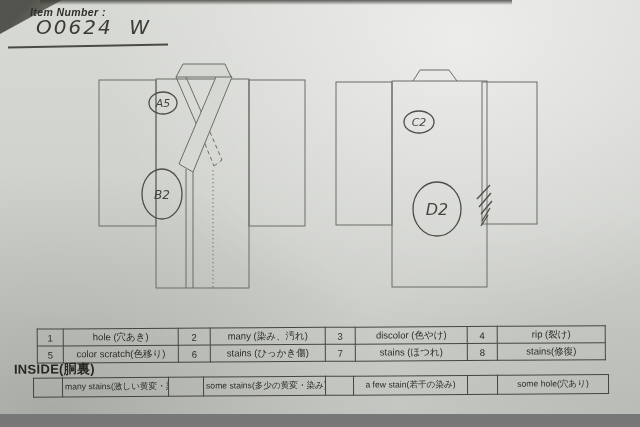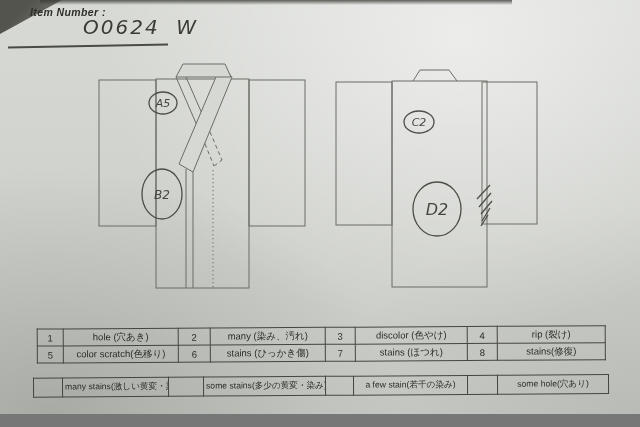--- a/index.html
+++ b/index.html
@@ -25,21 +25,20 @@
   .hdr-label {
     position:absolute; left:30px; top:6px;
     font-style:italic; font-weight:bold; font-size:10.5px; color:#2e2f2a;
     letter-spacing:0.4px;
   }
   .hdr-value {
     position:absolute; left:36px; top:15px;
     font-style:italic; font-size:20px; color:#3a3b36;
     letter-spacing:2px; white-space:pre;
     font-family:"DejaVu Sans", sans-serif;
-    margin-left:47px;
   }
   .hdr-underline {
     position:absolute; left:8px; top:45px; width:160px; height:1.6px;
     background:#4a4b44; transform:rotate(-1.1deg);
   }
   #diagram-svg { position:absolute; left:0; top:0; }
   .outline { fill:none; stroke:#6b6d66; stroke-width:1; }
   .outline-fill { fill:#d6d8d3; stroke:#6b6d66; stroke-width:1; }
   .dashed { fill:none; stroke:#6b6d66; stroke-width:1; stroke-dasharray:4 3; }
   .dotted { fill:none; stroke:#75776f; stroke-width:1; stroke-dasharray:1.4 2.6; }
@@ -157,20 +156,21 @@
         <td>6</td>
         <td>stains (ひっかき傷)</td>
         <td>7</td>
         <td>stains (ほつれ)</td>
         <td>8</td>
         <td>stains(修復)</td>
       </tr>
     </tbody>
       </table>
 
+    <div class="inside-title">INSIDE(胴裏)</div>
 
     <table id="inside-table">
       <colgroup>
         <col style="width:29px">
           <col style="width:106px">
         <col style="width:35px">
           <col style="width:122px">
         <col style="width:28px">
           <col style="width:114px">
         <col style="width:30px">

